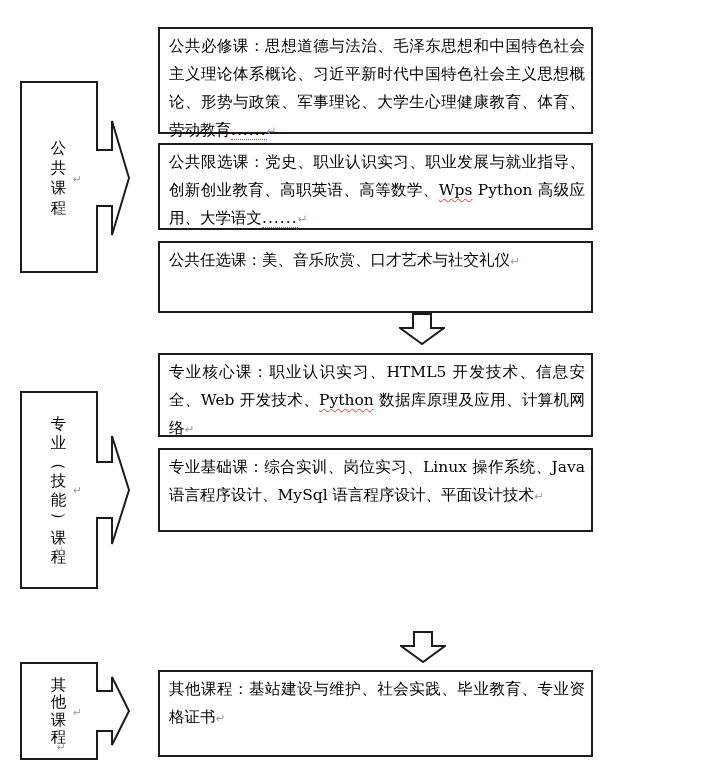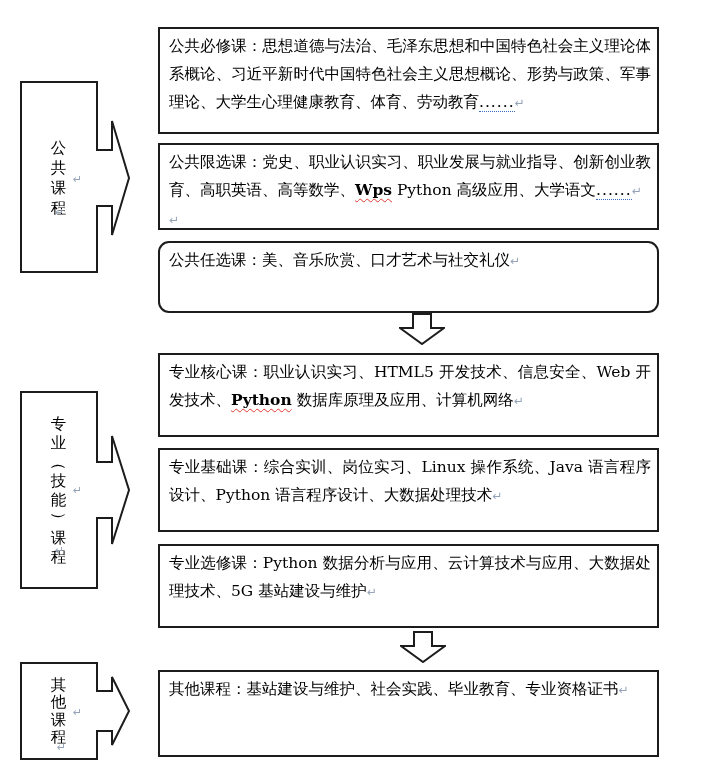--- a/index.html
+++ b/index.html
@@ -3,33 +3,32 @@
 <meta charset="utf-8">
 <style>
   html,body { margin:0; padding:0; background:#ffffff; }
   .page {
     position:relative; width:717px; height:776px; background:#ffffff;
     font-family:"DejaVu Serif","Liberation Serif",serif; color:#000;
     overflow:hidden;
   }
   
   .cbox {
-    position:absolute; left:158px; width:501px; box-sizing:border-box;
+    position:absolute; left:158px; width:435px; box-sizing:border-box;
     border:2px solid #1c1c1c; background:#fff;
   }
   .ctext {
     padding:3px 6px 0 9px; font-size:15.5px; line-height:28px;
     text-align:justify; text-justify:inter-character;
   }
   .seg-plain { }
   .seg-spell {
     text-decoration-line:underline; text-decoration-style:wavy;
     text-decoration-color:#e03a2f; text-decoration-thickness:1px;
     text-underline-offset:3px;
-    font-weight:bold;
   }
   .seg-ellipsis {
     border-bottom:1.5px dotted #3b6cc5; letter-spacing:1px;
   }
   .seg-mark, .pmark {
     color:#95a3b8; font-family:"DejaVu Sans","Liberation Sans",sans-serif;
     font-size:12px;
   }
   
   .shape { position:absolute; }
@@ -99,35 +98,32 @@
   </div>
 
   <div class="cbox" style="top:27px; height:107px;">
     <div class="ctext"><span class="seg-plain">公共必修课：思想道德与法治、毛泽东思想和中国特色社会主义理论体系概论、习近平新时代中国特色社会主义思想概论、形势与政策、军事理论、大学生心理健康教育、体育、劳动教育</span><span class="seg-ellipsis">......</span><span class="seg-mark">↵</span></div>
   </div>
 
   <div class="cbox" style="top:143px; height:87px;">
     <div class="ctext"><span class="seg-plain">公共限选课：党史、职业认识实习、职业发展与就业指导、创新创业教育、高职英语、高等数学、</span><span class="seg-spell">Wps</span><span class="seg-plain"> Python 高级应用、大学语文</span><span class="seg-ellipsis">......</span><span class="seg-mark">↵</span><br><span class="seg-mark">↵</span></div>
   </div>
 
-  <div class="cbox" style="top:241px; height:72px;border-radius:11px;">
+  <div class="cbox" style="top:241px; height:72px;">
     <div class="ctext"><span class="seg-plain">公共任选课：美、音乐欣赏、口才艺术与社交礼仪</span><span class="seg-mark">↵</span></div>
   </div>
 
   <div class="cbox" style="top:353px; height:84px;">
     <div class="ctext"><span class="seg-plain">专业核心课：职业认识实习、HTML5 开发技术、信息安全、Web 开发技术、</span><span class="seg-spell">Python</span><span class="seg-plain"> 数据库原理及应用、计算机网络</span><span class="seg-mark">↵</span></div>
   </div>
 
   <div class="cbox" style="top:448px; height:84px;">
-    <div class="ctext"><span class="seg-plain">专业基础课：综合实训、岗位实习、Linux 操作系统、Java 语言程序设计、Python 语言程序设计、大数据处理技术</span><span class="seg-mark">↵</span></div>
+    <div class="ctext"><span class="seg-plain">专业基础课：综合实训、岗位实习、Linux 操作系统、Java 语言程序设计、MySql 语言程序设计、平面设计技术</span><span class="seg-mark">↵</span></div>
   </div>
 
-  <div class="cbox" style="top:544px; height:84px;">
-    <div class="ctext"><span class="seg-plain">专业选修课：Python 数据分析与应用、云计算技术与应用、大数据处理技术、5G 基站建设与维护</span><span class="seg-mark">↵</span></div>
-  </div>
 
   <div class="cbox" style="top:670px; height:87px;">
     <div class="ctext"><span class="seg-plain">其他课程：基站建设与维护、社会实践、毕业教育、专业资格证书</span><span class="seg-mark">↵</span></div>
   </div>
 
   <svg class="down-arrow" style="left:399px; top:313px;" width="46" height="32" viewBox="0 0 46 32">
     <path d="M14 1 H32 V15 H45 L23 31 L1 15 H14 Z" fill="#ffffff" stroke="#1c1c1c" stroke-width="2" stroke-linejoin="miter"></path>
   </svg>
 
   <svg class="down-arrow" style="left:400px; top:631px;" width="46" height="32" viewBox="0 0 46 32">

